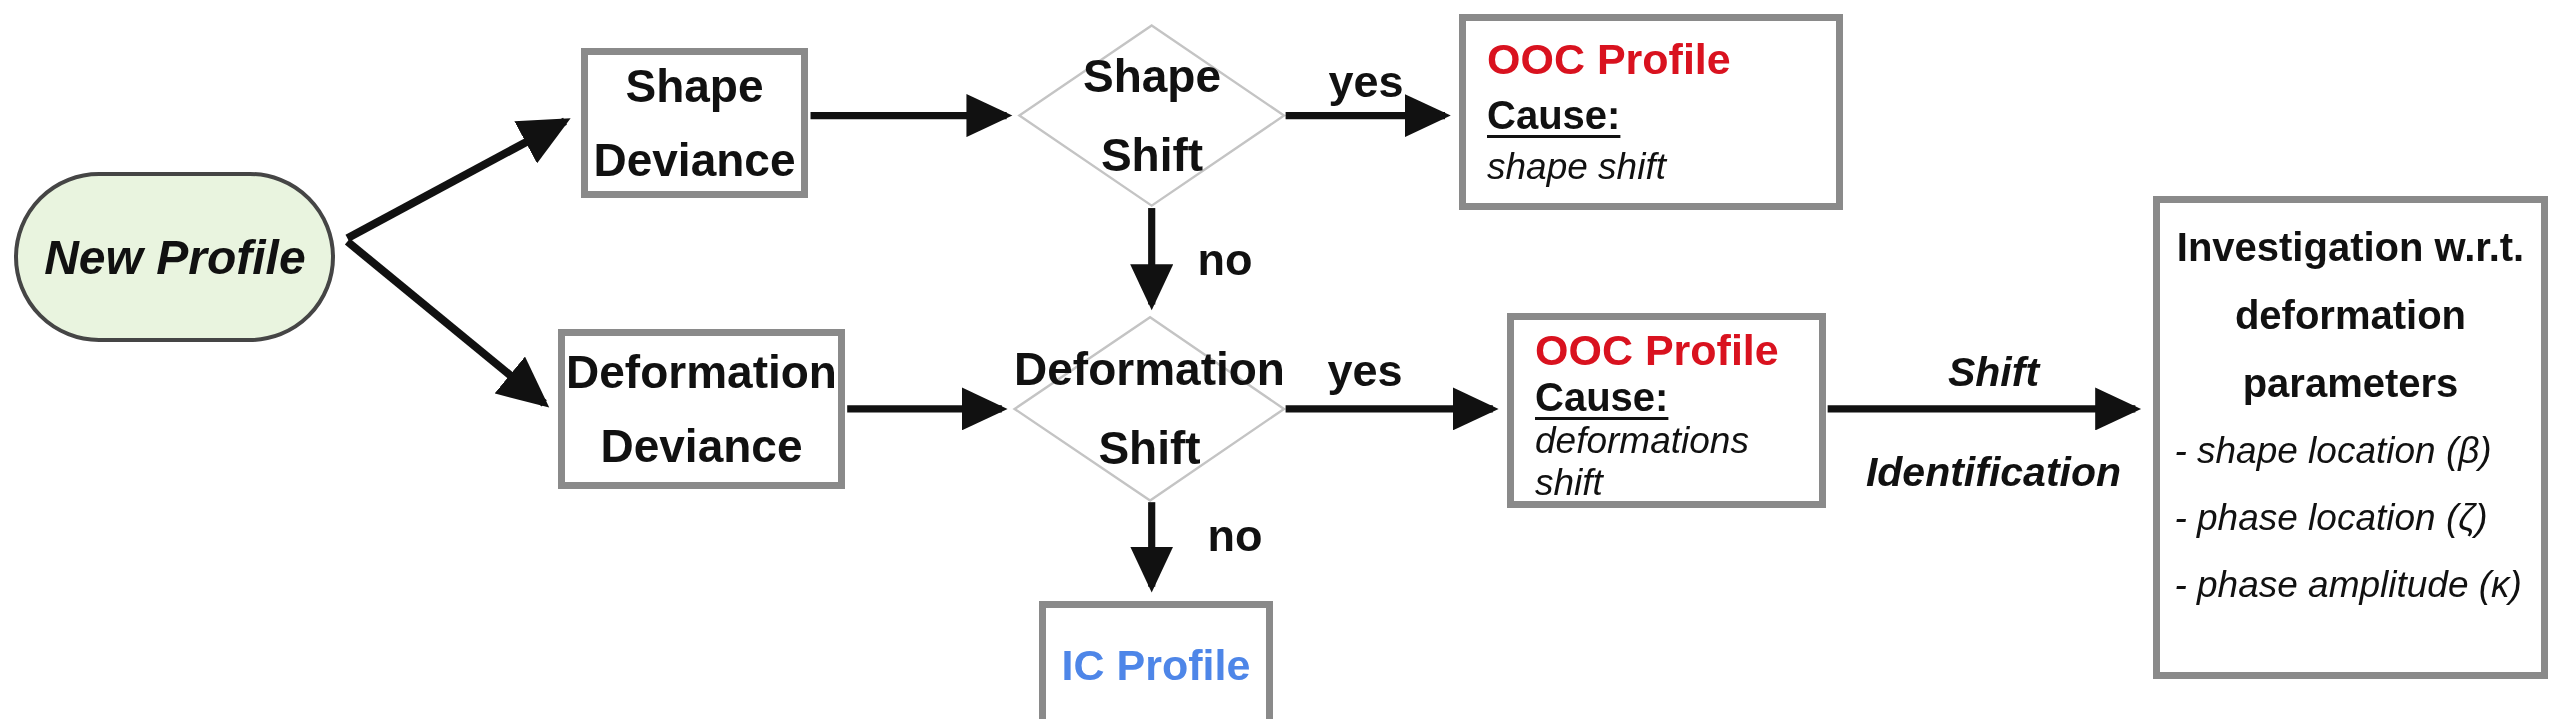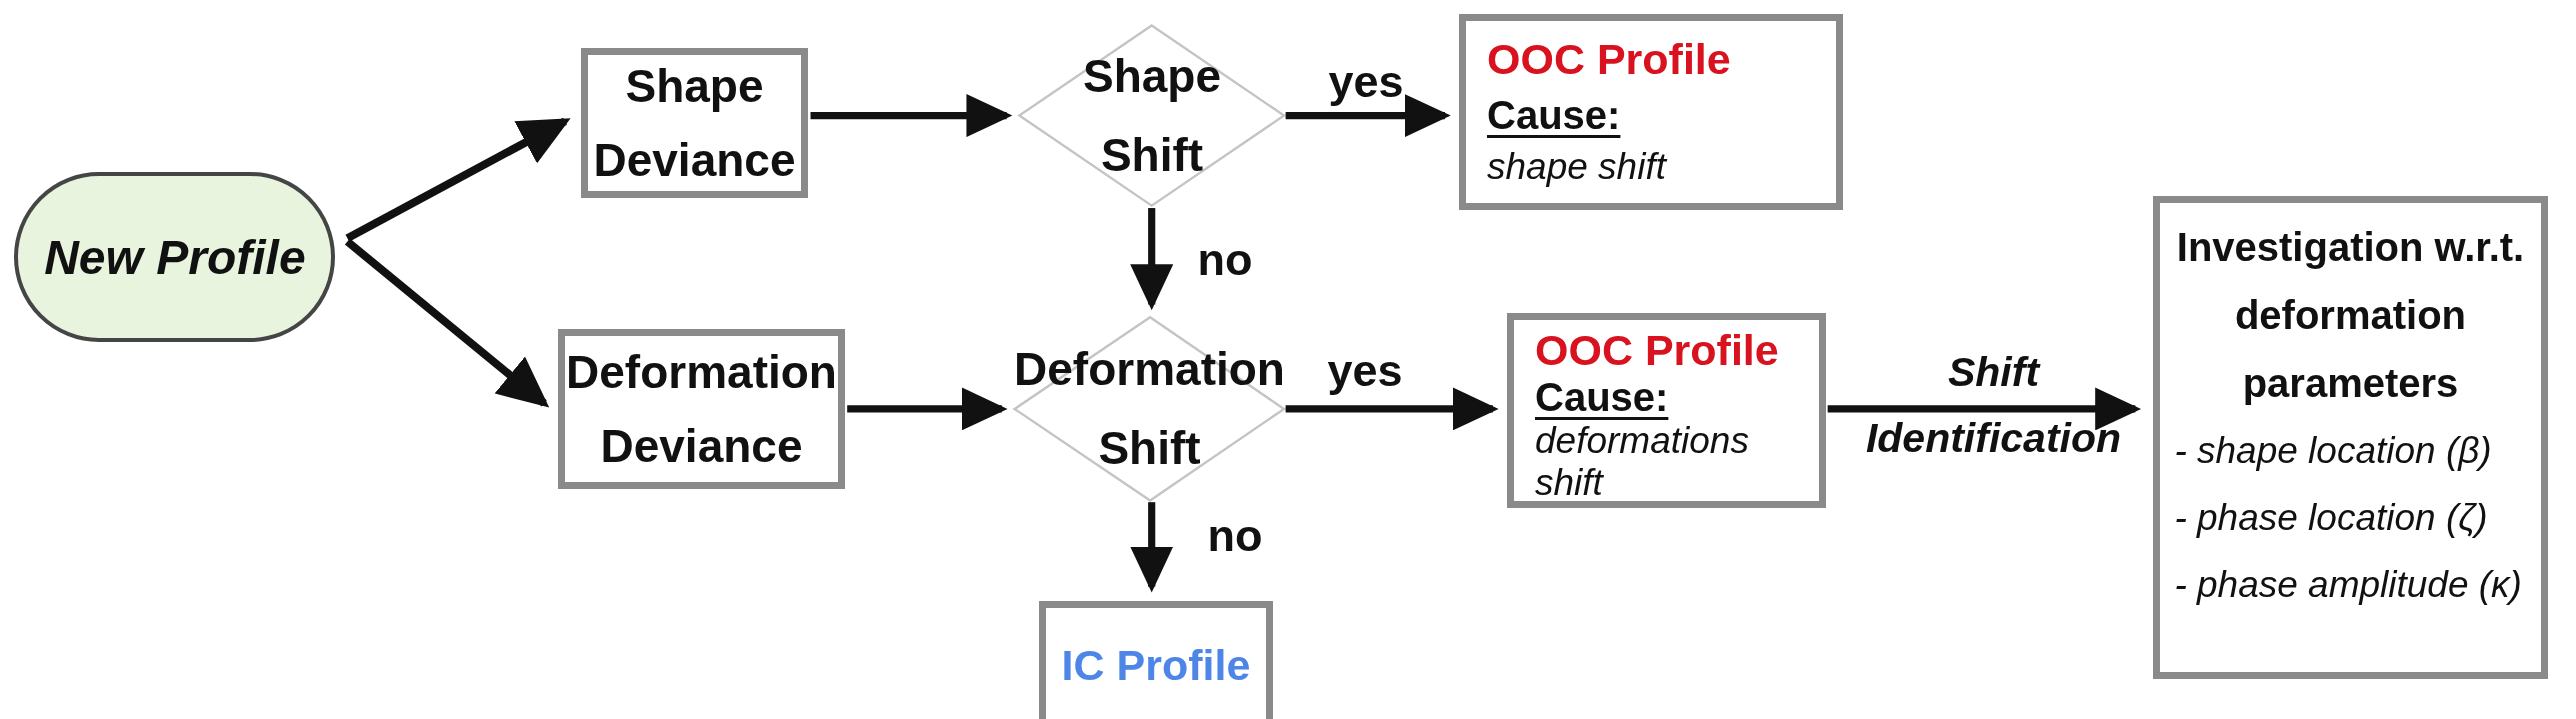--- a/index.html
+++ b/index.html
@@ -73,21 +73,21 @@
   .inv-items{font-size:37px;font-style:italic;text-align:left;line-height:67px;padding-left:8px;}
 
   
   .elabel{position:absolute;font-size:45px;font-weight:bold;text-align:center;}
   .elabel-italic{font-style:italic;font-size:41px;}
   .lbl-yes-shape{left:1306px;top:56px;width:120px;}
   .lbl-no-shape{left:1185px;top:234px;width:80px;}
   .lbl-yes-deformation{left:1305px;top:345px;width:120px;}
   .lbl-no-deformation{left:1195px;top:510px;width:80px;}
   .lbl-shift{left:1834px;top:349px;width:319px;}
-  .lbl-identification{left:1834px;top:415px;width:319px;}
+  .lbl-identification{left:1834px;top:449px;width:319px;}
 </style>
 </head>
 <body>
 
 <div id="canvas">
 
   <svg id="wires" viewBox="0 0 3230 902" xmlns="http://www.w3.org/2000/svg">
     <defs>
       <marker id="ah" markerUnits="strokeWidth" markerWidth="7" markerHeight="6" refX="5.6" refY="3" orient="auto">
         <path d="M0,0 L6.4,3 L0,6 Z" fill="#111"></path>

